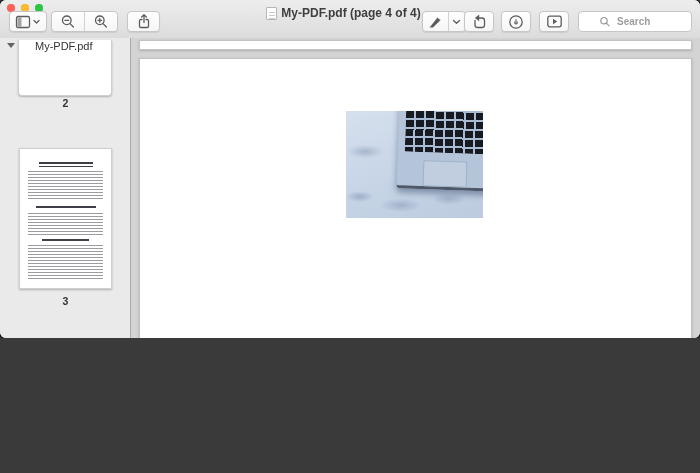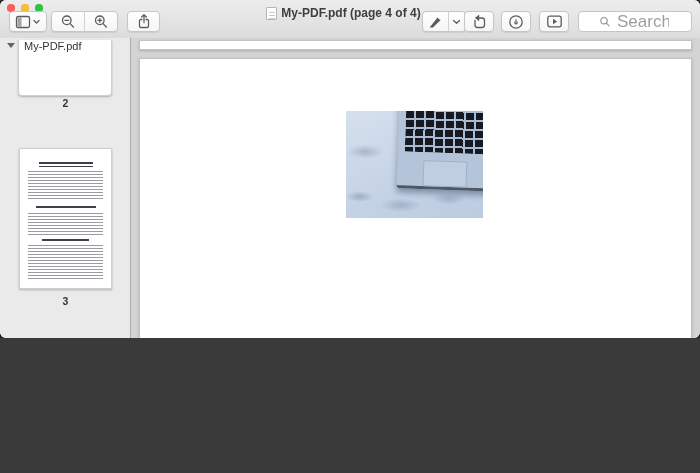--- a/index.html
+++ b/index.html
@@ -22,27 +22,27 @@
   .tb-btn{position:absolute;top:11px;height:21px;box-sizing:border-box;border:1px solid #c6c6c6;border-radius:4px;
           background:linear-gradient(#fefefe,#f6f6f6);box-shadow:0 1px 1px rgba(0,0,0,.08);
           display:flex;align-items:center;justify-content:center;}
   .seg{display:flex;align-items:center;justify-content:center;height:100%;}
   .seg + .seg{border-left:1px solid #d2d2d2;}
   svg.ic{display:block;}
 
   
   .search-wrap{position:absolute;left:578px;top:11px;width:114px;height:21px;box-sizing:border-box;
                border:1px solid #c6c6c6;border-radius:4px;background:#fff;display:flex;align-items:center;justify-content:center;gap:4px;}
-  .search-wrap input{border:none;outline:none;width:52px;font-size:17px;color:#444;background:transparent;
-                     font-family:"Liberation Sans",sans-serif;}
+  .search-wrap input{border:none;outline:none;width:52px;font-size:10px;color:#444;background:transparent;
+                     font-family:"Liberation Sans",sans-serif;font-weight:bold;}
   .search-wrap input::placeholder{color:#9e9e9e;}
 
   
   .sidebar{position:absolute;left:0;top:38px;bottom:0;width:131px;background:#eaeaea;border-right:1px solid #ababab;box-sizing:border-box;}
-  .sb-header{position:absolute;left:0;top:0;right:0;height:15px;display:flex;align-items:center;gap:9px;padding-left:7px;
+  .sb-header{position:absolute;left:0;top:0;right:0;height:15px;display:flex;align-items:center;gap:20px;padding-left:7px;
              font-size:11px;color:#333;z-index:3;}
   .disclosure{width:0;height:0;border-left:4px solid transparent;border-right:4px solid transparent;border-top:5px solid #636363;}
 
   .thumb{background:#fff;border:1px solid #cfcfcf;box-shadow:0 1px 2px rgba(0,0,0,.25);box-sizing:border-box;}
   .thumb-partial{position:absolute;left:18px;top:2px;width:94px;height:56px;border-radius:0 0 4px 4px;border-top:none;}
   .page-label{position:absolute;left:0;width:131px;text-align:center;font-size:10.5px;font-weight:600;color:#333;}
   .lbl-2{top:59px;} .lbl-3{top:257px;}
 
   .thumb-p3{position:absolute;left:19px;top:110px;width:93px;height:141px;padding:13px 8px 0 8px;}
   .t-head{background-image:repeating-linear-gradient(to bottom,#3f3f47 0 1.5px,transparent 1.5px 3.5px);margin:0 auto;}

